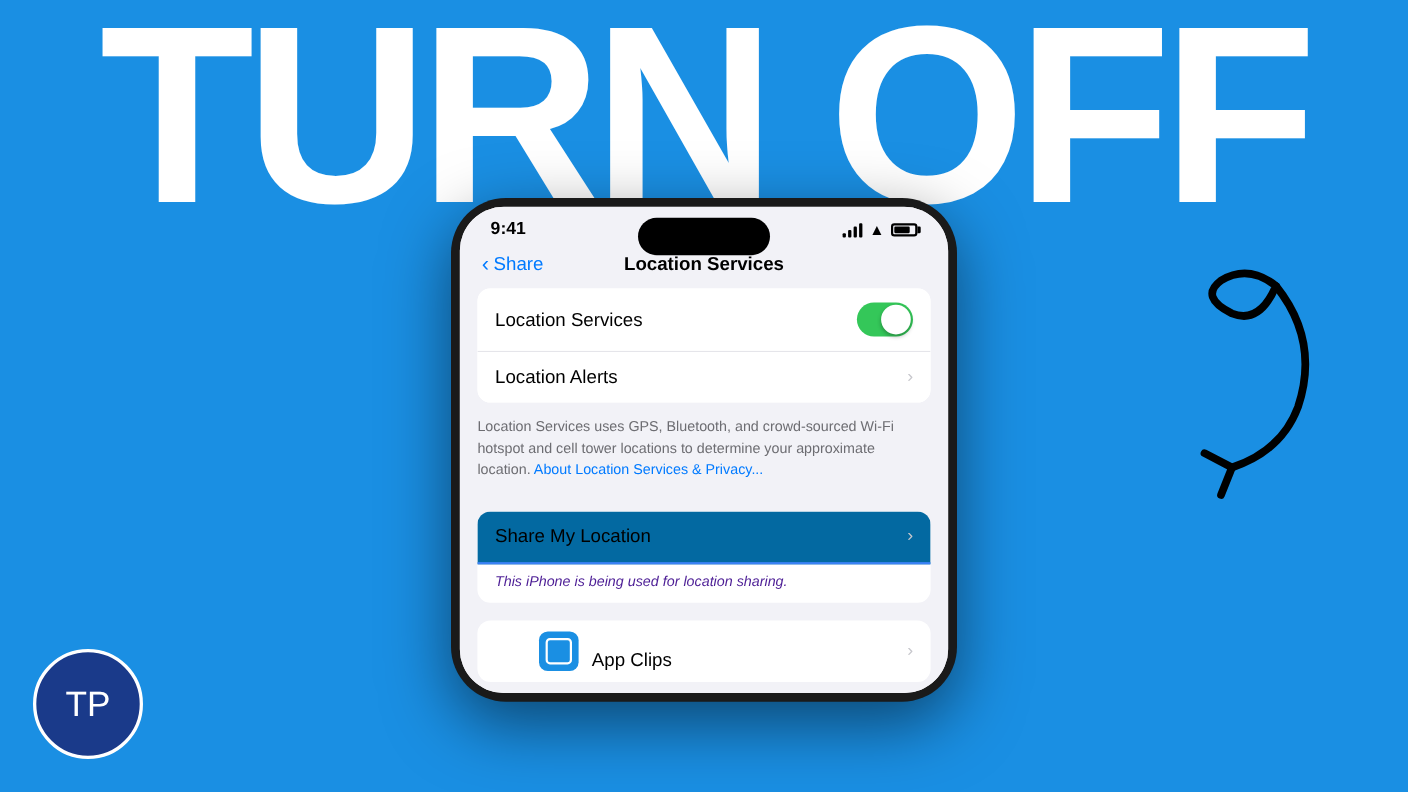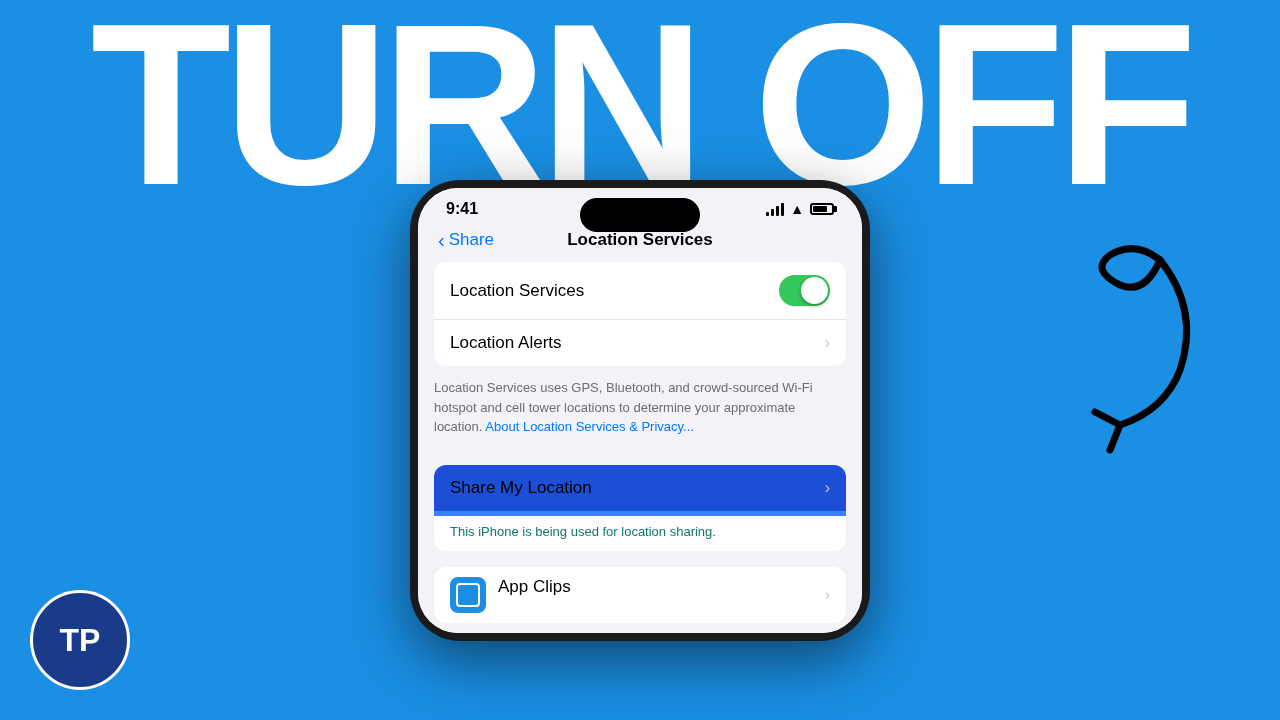--- a/index.html
+++ b/index.html
@@ -47,21 +47,21 @@
       border-radius: 50%;
       background-color: #1a3a8a;
       display: flex;
       align-items: center;
       justify-content: center;
       border: 3px solid white;
     }
     .logo-text {
       color: white;
       font-size: 32px;
-      font-weight: 700;
+      font-weight: 400;
       font-family: Arial Black, Arial, sans-serif;
     }
 
     
     .phone-wrapper {
       position: absolute;
       top: 180px;
       left: 50%;
       transform: translateX(-50%);
       width: 460px;
@@ -281,54 +281,56 @@
       margin: 16px 16px 0;
       border-radius: 12px;
       overflow: hidden;
     }
 
     .share-row {
       display: flex;
       align-items: center;
       justify-content: space-between;
       padding: 13px 16px;
-      background: #1d4ed8;
-      border-bottom: 5px solid #3b82f6;
+      background: #0369a1;
+      border-bottom: 2px solid #3b82f6;
     }
 
     .share-label {
       font-size: 17px;
       color: #000;
     }
 
     .share-description {
       padding: 8px 16px 12px;
       font-size: 13px;
-      color: #0f766e;
+      color: #4c1d95;
+      font-style: italic;
     }
 
     
     .app-clips-card {
       background: white;
       margin: 16px 16px 0;
       border-radius: 12px;
       overflow: hidden;
     }
 
     .app-clips-row {
       display: flex;
       align-items: center;
       justify-content: space-between;
       padding: 10px 16px;
     }
 
     .app-clips-left {
       display: flex;
-      align-items: flex-start;
+      align-items: flex-end;
       gap: 12px;
+      margin-left: 40px;
     }
 
     .app-clips-icon {
       width: 36px;
       height: 36px;
       border-radius: 8px;
       background: #1a8fe3;
       display: flex;
       align-items: center;
       justify-content: center;

